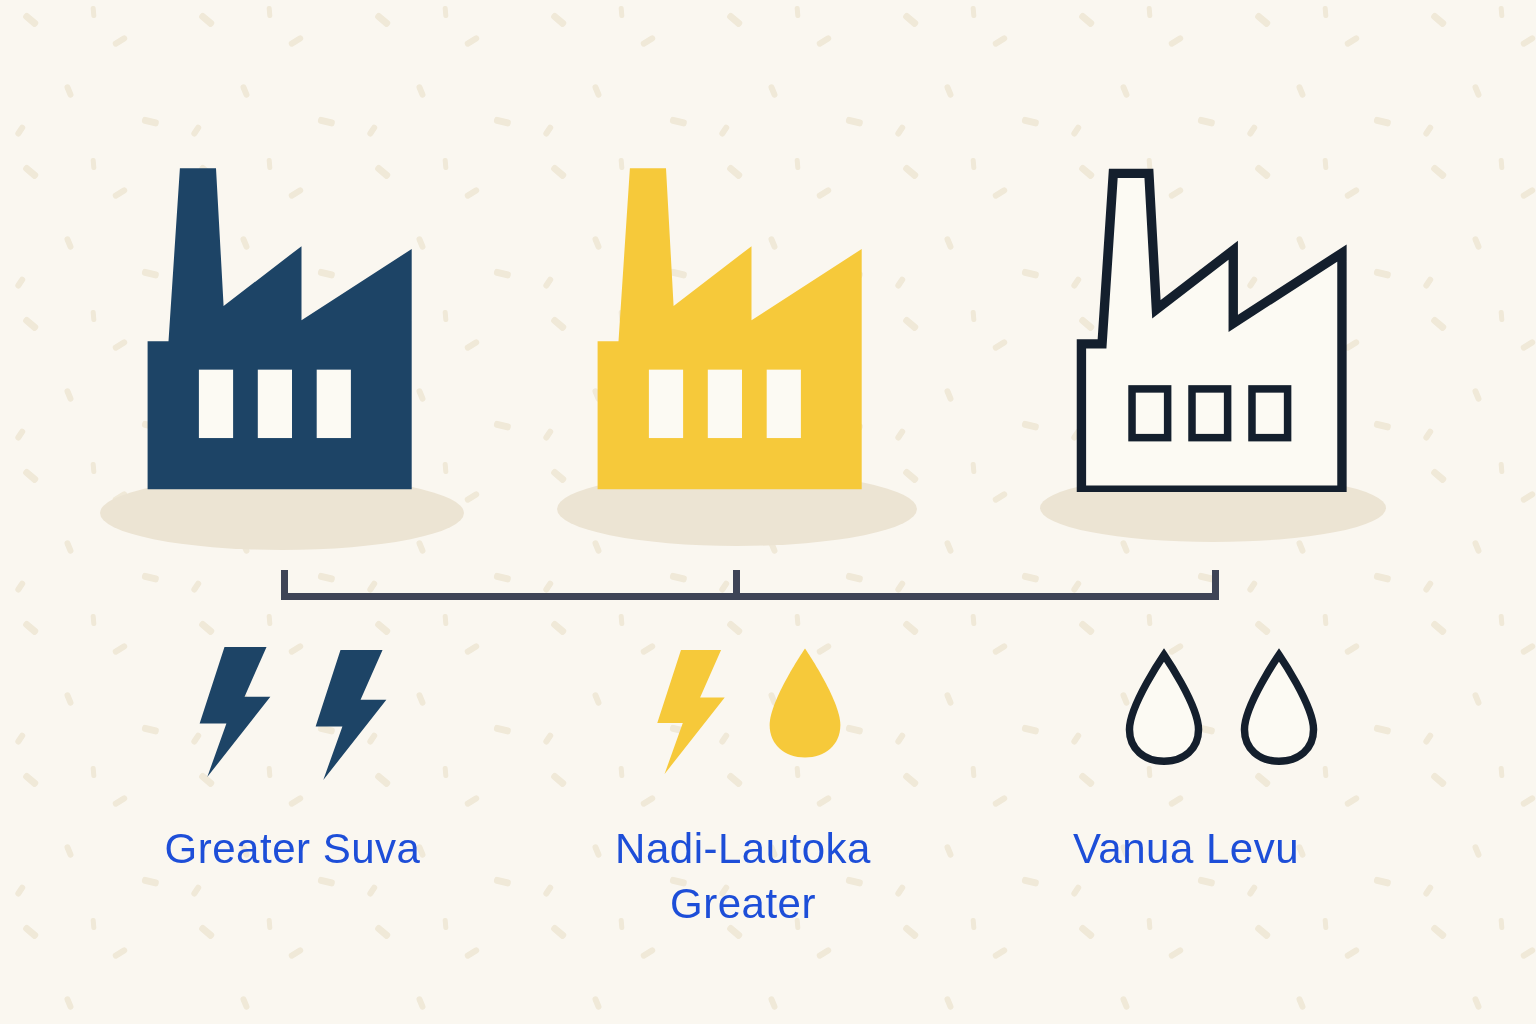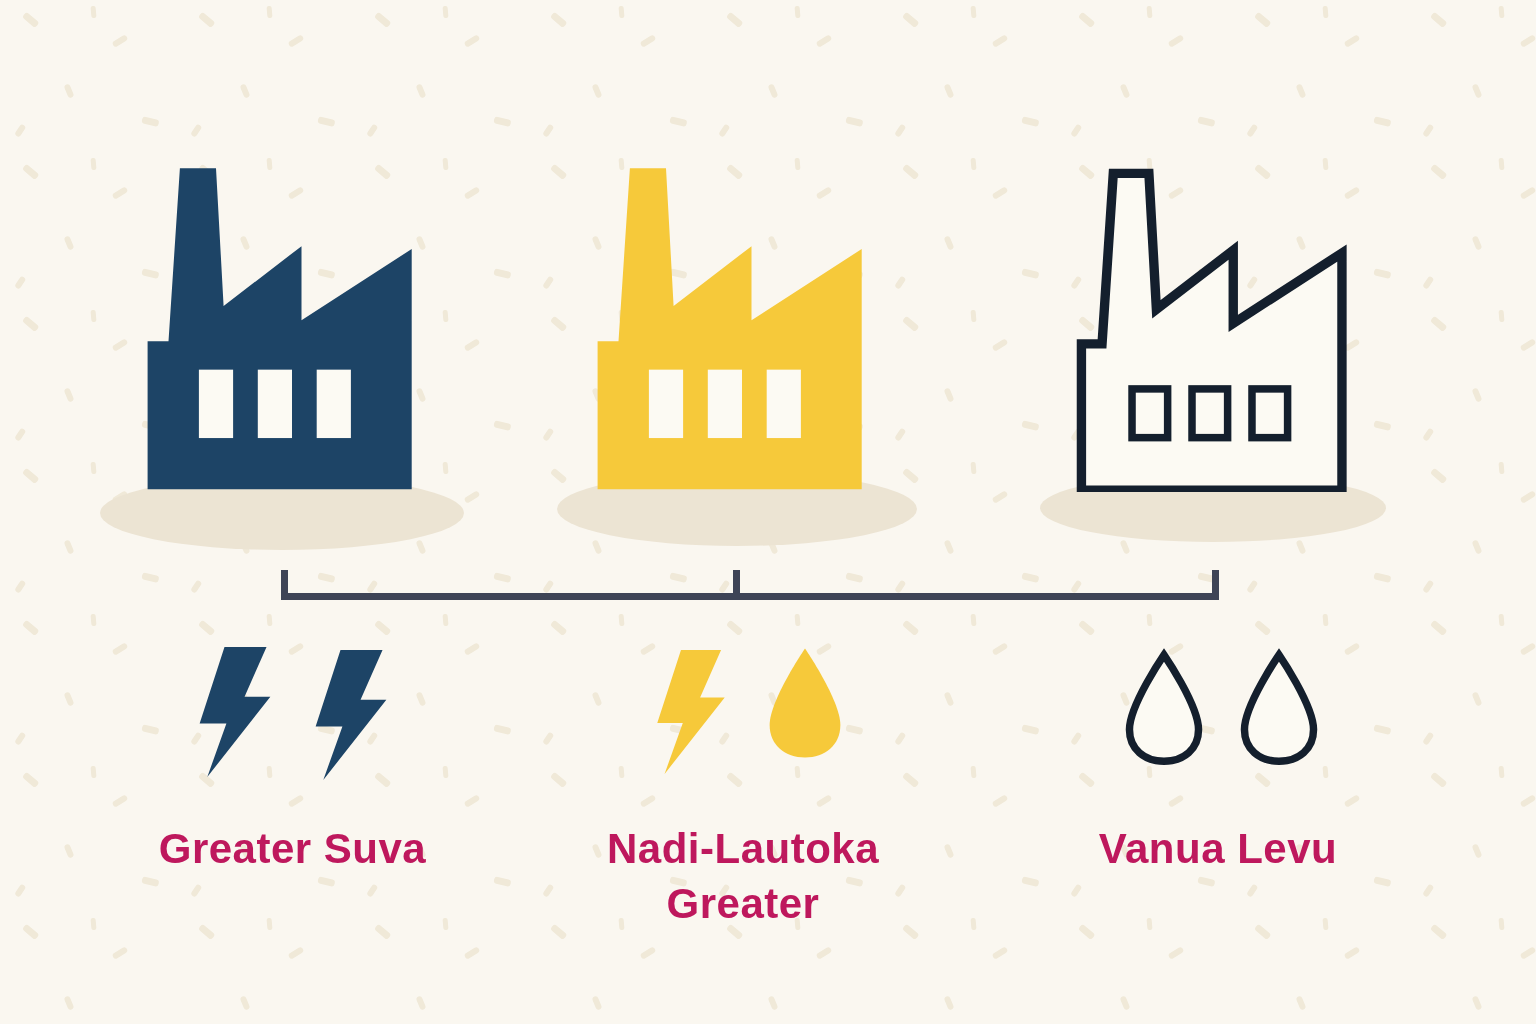--- a/index.html
+++ b/index.html
@@ -21,24 +21,24 @@
   .win { fill:#fcfaf3; }
   .win-o { fill:none; stroke-width:8px; }
   .indicator { position:absolute; z-index:2; }
   .bracket-bar {
     position:absolute;
     background:#3e4456;
     z-index:2;
   }
   .label {
     position:absolute;
-    font-weight:700;
+    font-weight:400;
     font-size:42px;
     line-height:1.3;
-    color:#be185d;
+    color:#1d4ed8;
     text-align:center;
     letter-spacing:0.5px;
     z-index:3;
   }
 </style>
 </head>
 <body>
 
 <div id="canvas">
 
@@ -106,15 +106,15 @@
     <path d="M45 4 C45 4 8 58 8 84 C8 105 24 118 45 118 C66 118 82 105 82 84 C82 58 45 4 45 4 Z" fill="#fcfaf3" stroke-width="8" stroke="#141f2d"></path>
   </svg>
   <svg class="indicator" style="left:1237px; top:645px;" width="84" height="126" viewBox="0 0 90 122">
     <path d="M45 4 C45 4 8 58 8 84 C8 105 24 118 45 118 C66 118 82 105 82 84 C82 58 45 4 45 4 Z" fill="#fcfaf3" stroke-width="8" stroke="#141f2d"></path>
   </svg>
 
   <div class="label" style="left:120px; top:822px; width:345px;">Greater Suva</div>
 
   <div class="label" style="left:578px; top:822px; width:330px;">Nadi-Lautoka Greater</div>
 
-  <div class="label" style="left:1048px; top:822px; width:340px;">Vanua Levu</div>
+  <div class="label" style="left:1016px; top:822px; width:340px;">Vanua Levu</div>
 
 </div>
 
 </body></html>

